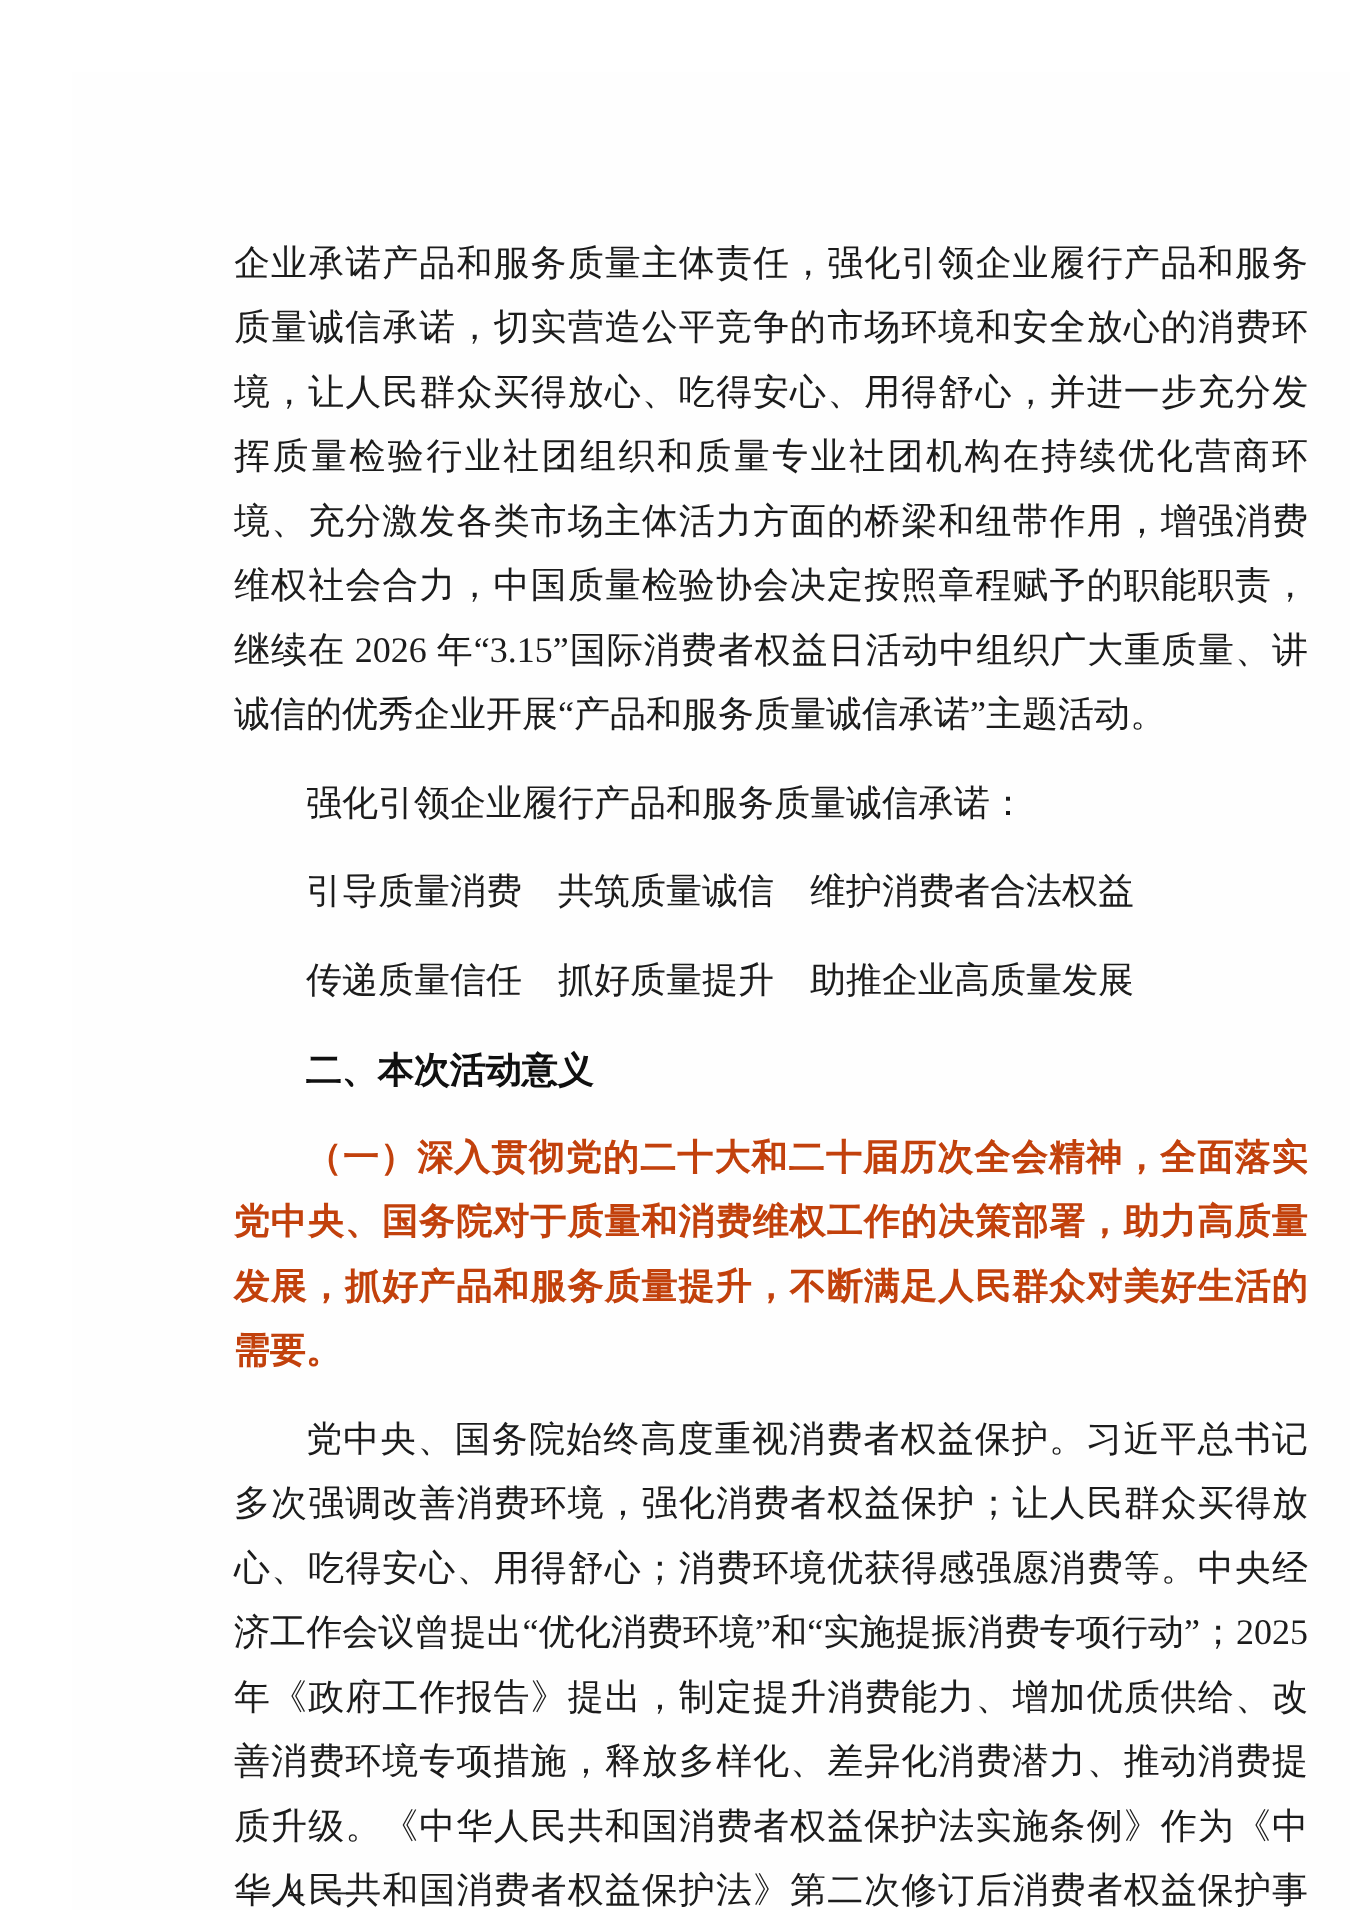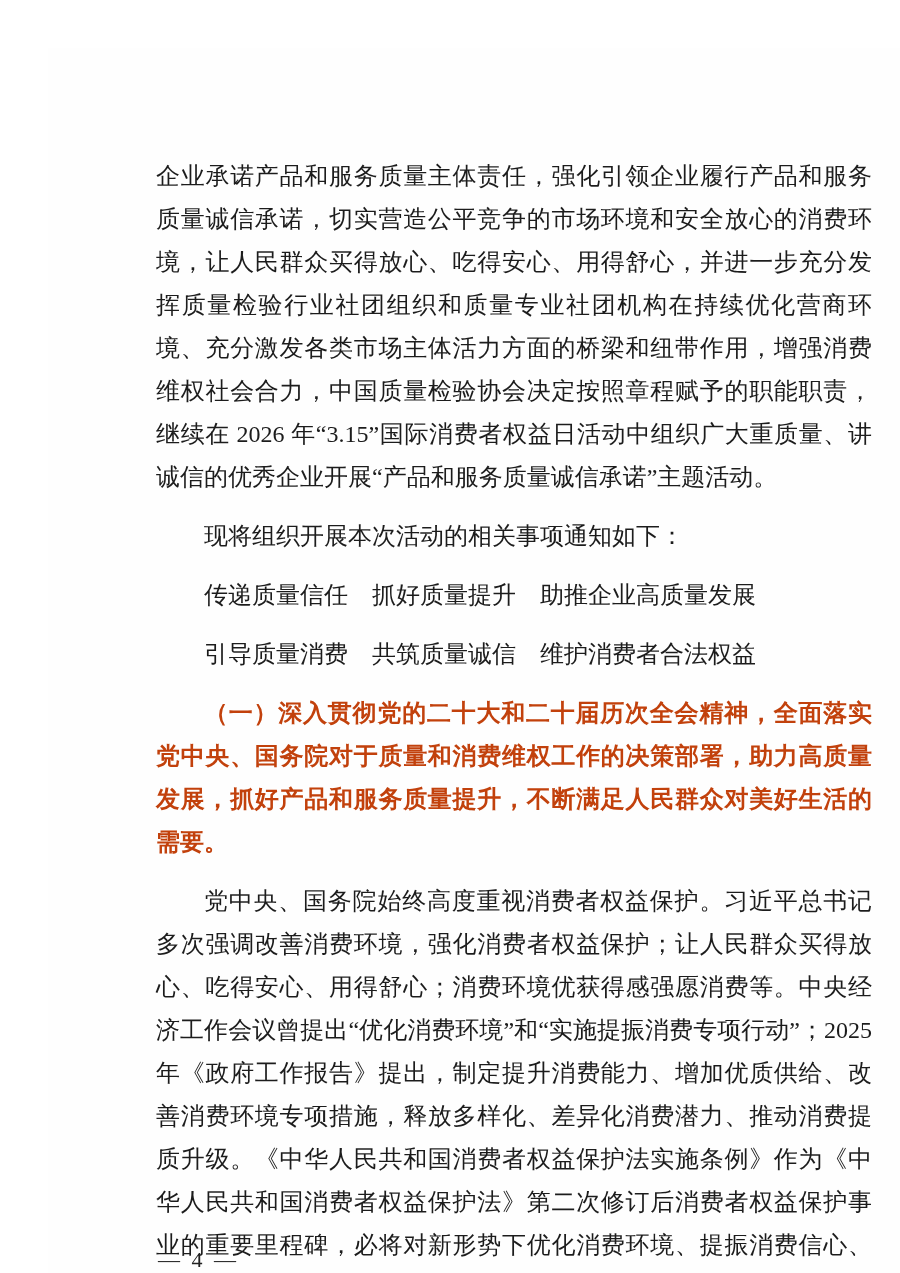--- a/index.html
+++ b/index.html
@@ -54,20 +54,21 @@
     color: #222;
     white-space: pre;
   }
 </style>
 </head>
 <body>
 
 <div class="page">
   <main class="text-block">
     <p class="para">企业承诺产品和服务质量主体责任，强化引领企业履行产品和服务质量诚信承诺，切实营造公平竞争的市场环境和安全放心的消费环境，让人民群众买得放心、吃得安心、用得舒心，并进一步充分发挥质量检验行业社团组织和质量专业社团机构在持续优化营商环境、充分激发各类市场主体活力方面的桥梁和纽带作用，增强消费维权社会合力，中国质量检验协会决定按照章程赋予的职能职责，继续在 2026 年“3.15”国际消费者权益日活动中组织广大重质量、讲诚信的优秀企业开展“产品和服务质量诚信承诺”主题活动。</p>
-    <p class="para ind">现将组织开展本次活动的相关事项通知如下：</p>
+    <p class="para ind">强化引领企业履行产品和服务质量诚信承诺：</p>
+    <p class="para theme">引导质量消费　共筑质量诚信　维护消费者合法权益</p>
     <p class="para theme">传递质量信任　抓好质量提升　助推企业高质量发展</p>
-    <p class="para theme">引导质量消费　共筑质量诚信　维护消费者合法权益</p>
+    <h2 class="heading">二、本次活动意义</h2>
     <p class="para ind emph">（一）深入贯彻党的二十大和二十届历次全会精神，全面落实党中央、国务院对于质量和消费维权工作的决策部署，助力高质量发展，抓好产品和服务质量提升，不断满足人民群众对美好生活的需要。</p>
     <p class="para ind">党中央、国务院始终高度重视消费者权益保护。习近平总书记多次强调改善消费环境，强化消费者权益保护；让人民群众买得放心、吃得安心、用得舒心；消费环境优获得感强愿消费等。中央经济工作会议曾提出“优化消费环境”和“实施提振消费专项行动”；2025 年《政府工作报告》提出，制定提升消费能力、增加优质供给、改善消费环境专项措施，释放多样化、差异化消费潜力、推动消费提质升级。《中华人民共和国消费者权益保护法实施条例》作为《中华人民共和国消费者权益保护法》第二次修订后消费者权益保护事业的重要里程碑，必将对新形势下优化消费环境、提振消费信心、改善民生福祉具有重要作用，《国务院关于促进服务消费高质量发展的意见》也对“着力提升服务品质、丰富消费场景、优化消费</p>
   </main>
   <div class="page-number">— 4 —</div>
 </div>
 
 </body></html>

